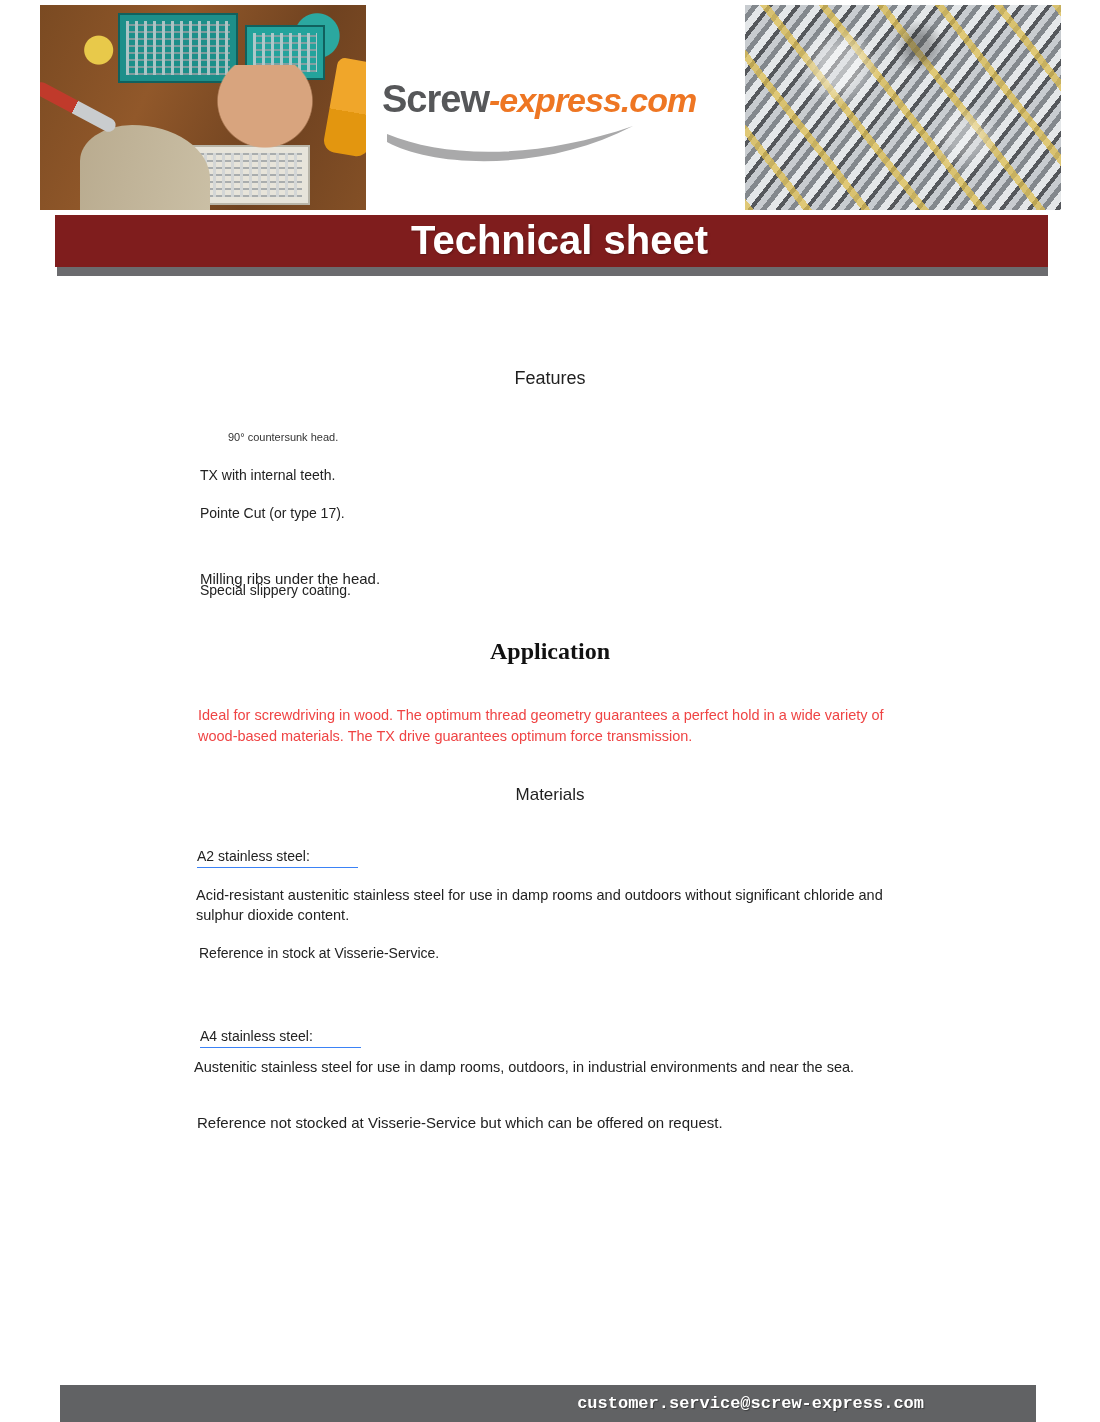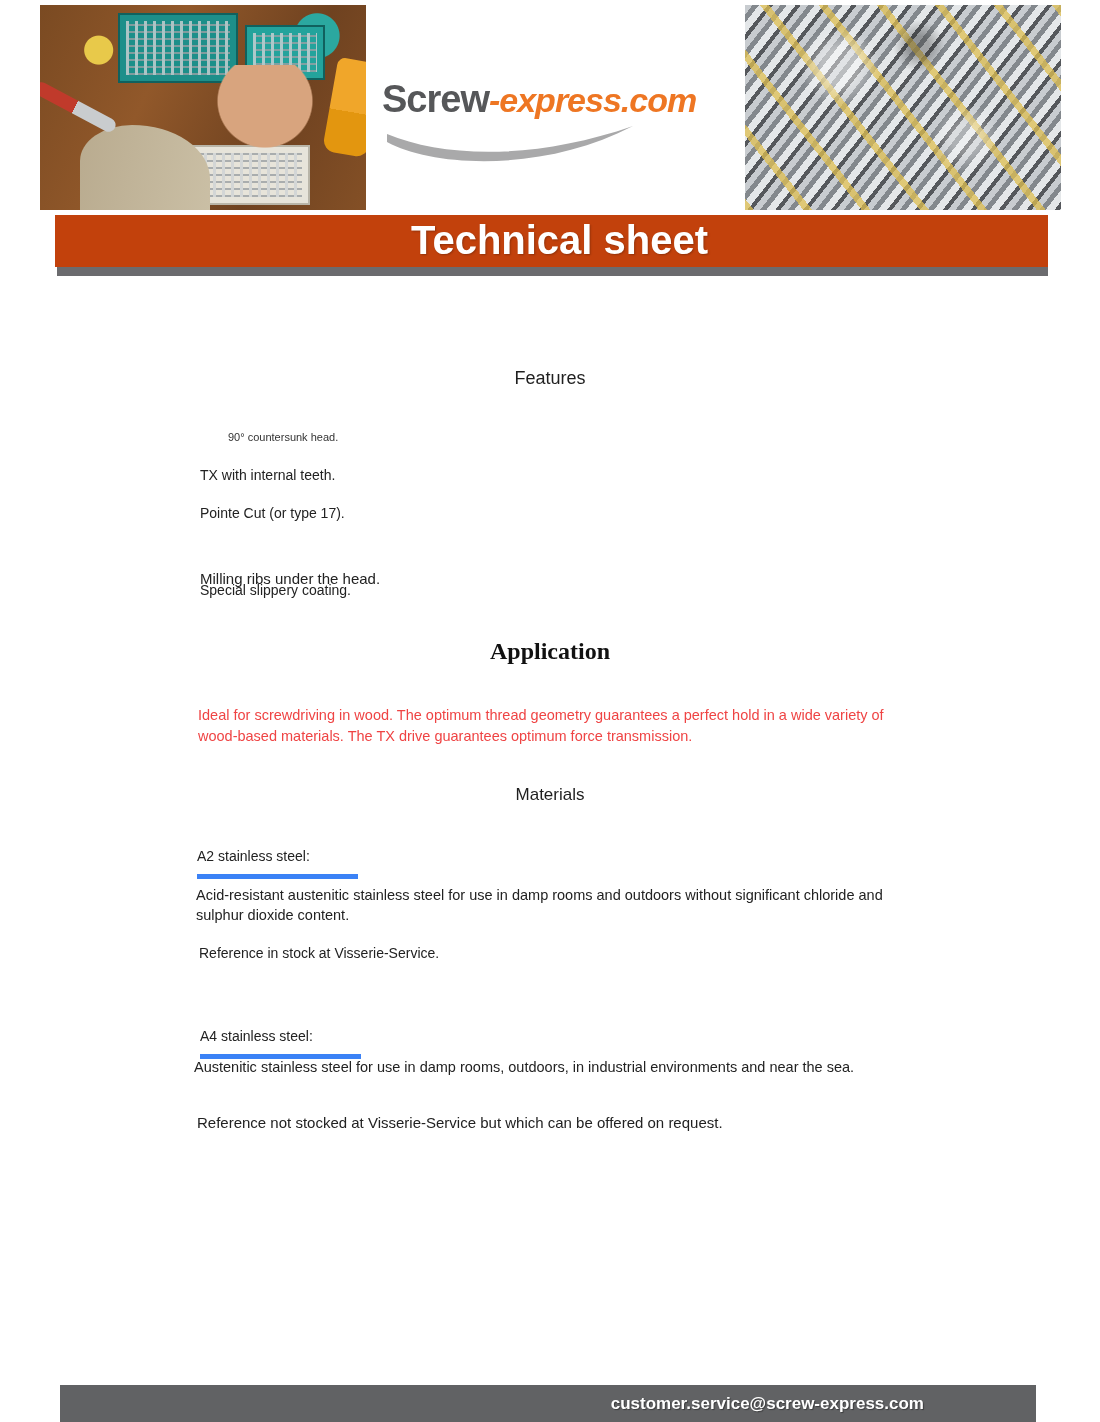--- a/index.html
+++ b/index.html
@@ -113,21 +113,21 @@
     height: 45px;
   }
 
   
   .banner {
     position: absolute;
     left: 55px;
     top: 215px;
     width: 993px;
     height: 52px;
-    background: #c2410c;
+    background: #7f1d1d;
     text-align: center;
     padding-left: 16px;
   }
   .banner .banner-text {
     font-size: 40px;
     font-weight: bold;
     color: #ffffff;
     line-height: 50px;
     letter-spacing: 0px;
     text-shadow: 1px 1px 2px rgba(0,0,0,.25);
@@ -178,23 +178,23 @@
     line-height: 21px;
     color: #ef4444;
   }
 
   .material-label {
     position: absolute;
     font-size: 14px;
     color: #222;
   }
   .material-label .u {
-    border-bottom: 5px solid #3b82f6;
+    border-bottom: 1px solid #3b82f6;
     padding-right: 48px;
-    padding-bottom: 10px;
+    padding-bottom: 3px;
     display: inline-block;
   }
   #a2-label { left: 197px; top: 848px; }
   #a4-label { left: 200px; top: 1028px; }
 
   .material-desc {
     position: absolute;
     font-size: 14.5px;
     line-height: 20px;
     color: #222;
@@ -212,20 +212,21 @@
 
   
   .footer-bar {
     position: absolute;
     left: 60px;
     top: 1385px;
     width: 976px;
     height: 37px;
     background: #616264;
     text-align: right;
+    font-family: Liberation Mono, monospace;
   }
   .footer-bar .email {
     font-size: 17px;
     font-weight: bold;
     color: #ffffff;
     line-height: 37px;
     padding-right: 112px;
     display: inline-block;
     text-shadow: 1px 1px 1px rgba(0,0,0,.4);
   }

